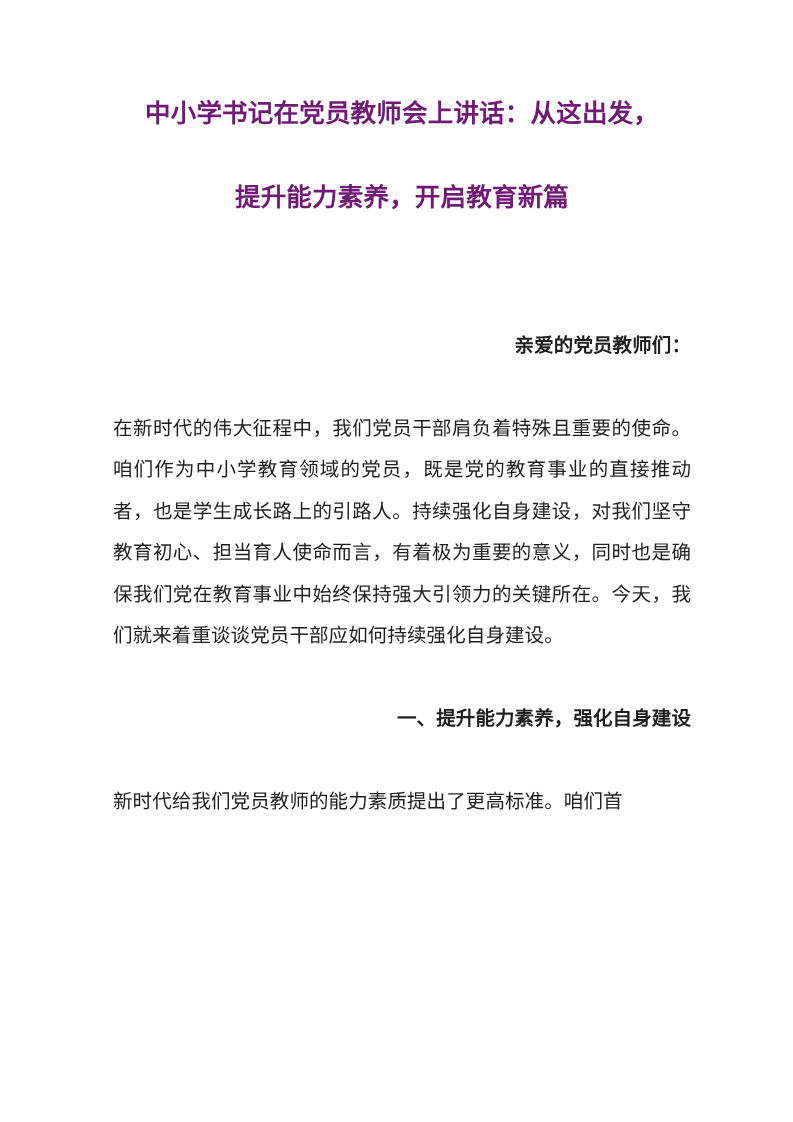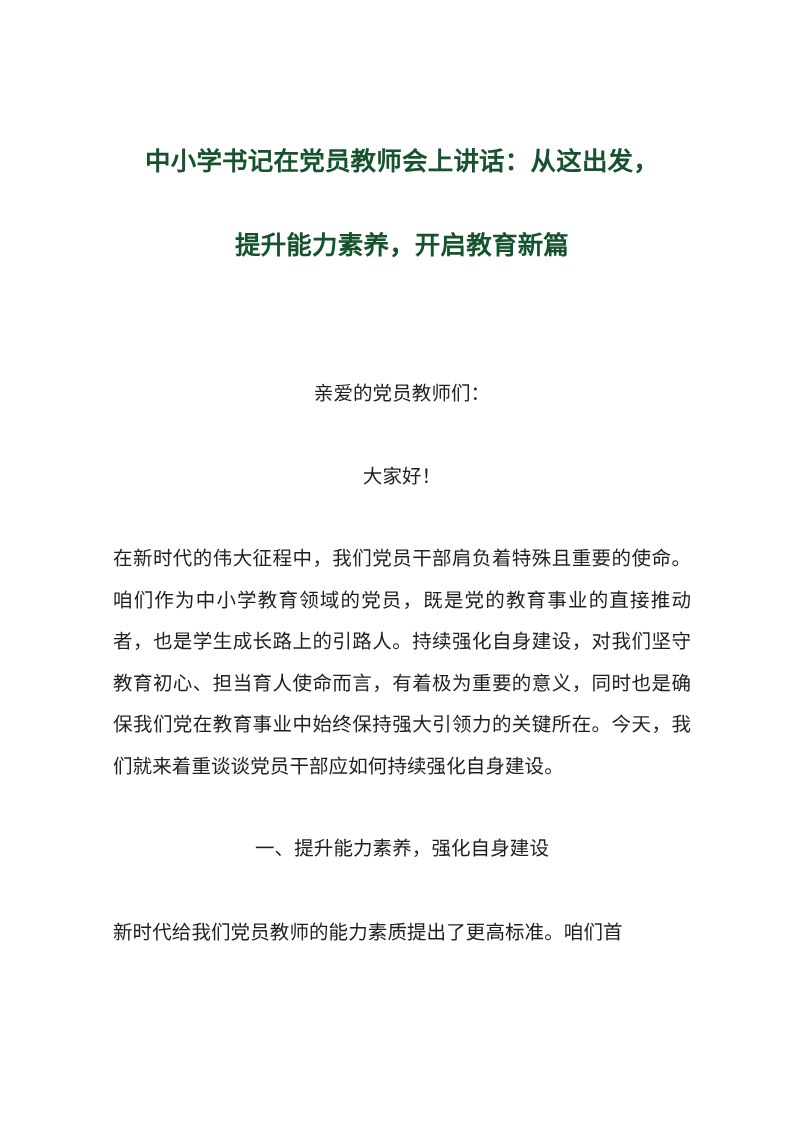--- a/index.html
+++ b/index.html
@@ -28,27 +28,27 @@
   .content {
     position: absolute;
     left: 113px;
     top: 0;
     width: 578px;
   }
 
   
   .doc-title {
     margin: 0;
-    padding-top: 119px;
+    padding-top: 71px;
     font-size: 25.5px;
     font-weight: 700;
     line-height: 84px;
     text-align: center;
     letter-spacing: 0.2px;
-    color: #14532d;
+    color: #701a75;
     word-break: break-all;
   }
   .doc-title .title-line {
     display: block;
   }
 
   
   .body-area {
     padding-top: 86px;
   }
@@ -67,39 +67,39 @@
   p.para.heading-para {
     margin-bottom: 42px;
   }
 
   p.para.last-para {
     margin-bottom: 0;
   }
 
   
   p.para.short {
-    text-align: center;
+    text-align: right;
+    font-weight: bold;
   }
 </style>
 </head>
 <body>
 
 <div class="page">
   <div class="content">
 
     <h1 class="doc-title">
       <span class="title-line">中小学书记在党员教师会上讲话：从这出发，</span>
       <span class="title-line">提升能力素养，开启教育新篇</span>
     </h1>
 
     <div class="body-area">
 
       <p class="para short">亲爱的党员教师们：</p>
 
-      <p class="para short">大家好！</p>
 
       <p class="para">在新时代的伟大征程中，我们党员干部肩负着特殊且重要的使命。咱们作为中小学教育领域的党员，既是党的教育事业的直接推动者，也是学生成长路上的引路人。持续强化自身建设，对我们坚守教育初心、担当育人使命而言，有着极为重要的意义，同时也是确保我们党在教育事业中始终保持强大引领力的关键所在。今天，我们就来着重谈谈党员干部应如何持续强化自身建设。</p>
 
       <p class="para short heading-para">一、提升能力素养，强化自身建设</p>
 
       <p class="para last-para">新时代给我们党员教师的能力素质提出了更高标准。咱们首</p>
 
     </div>
   </div>
 </div>

